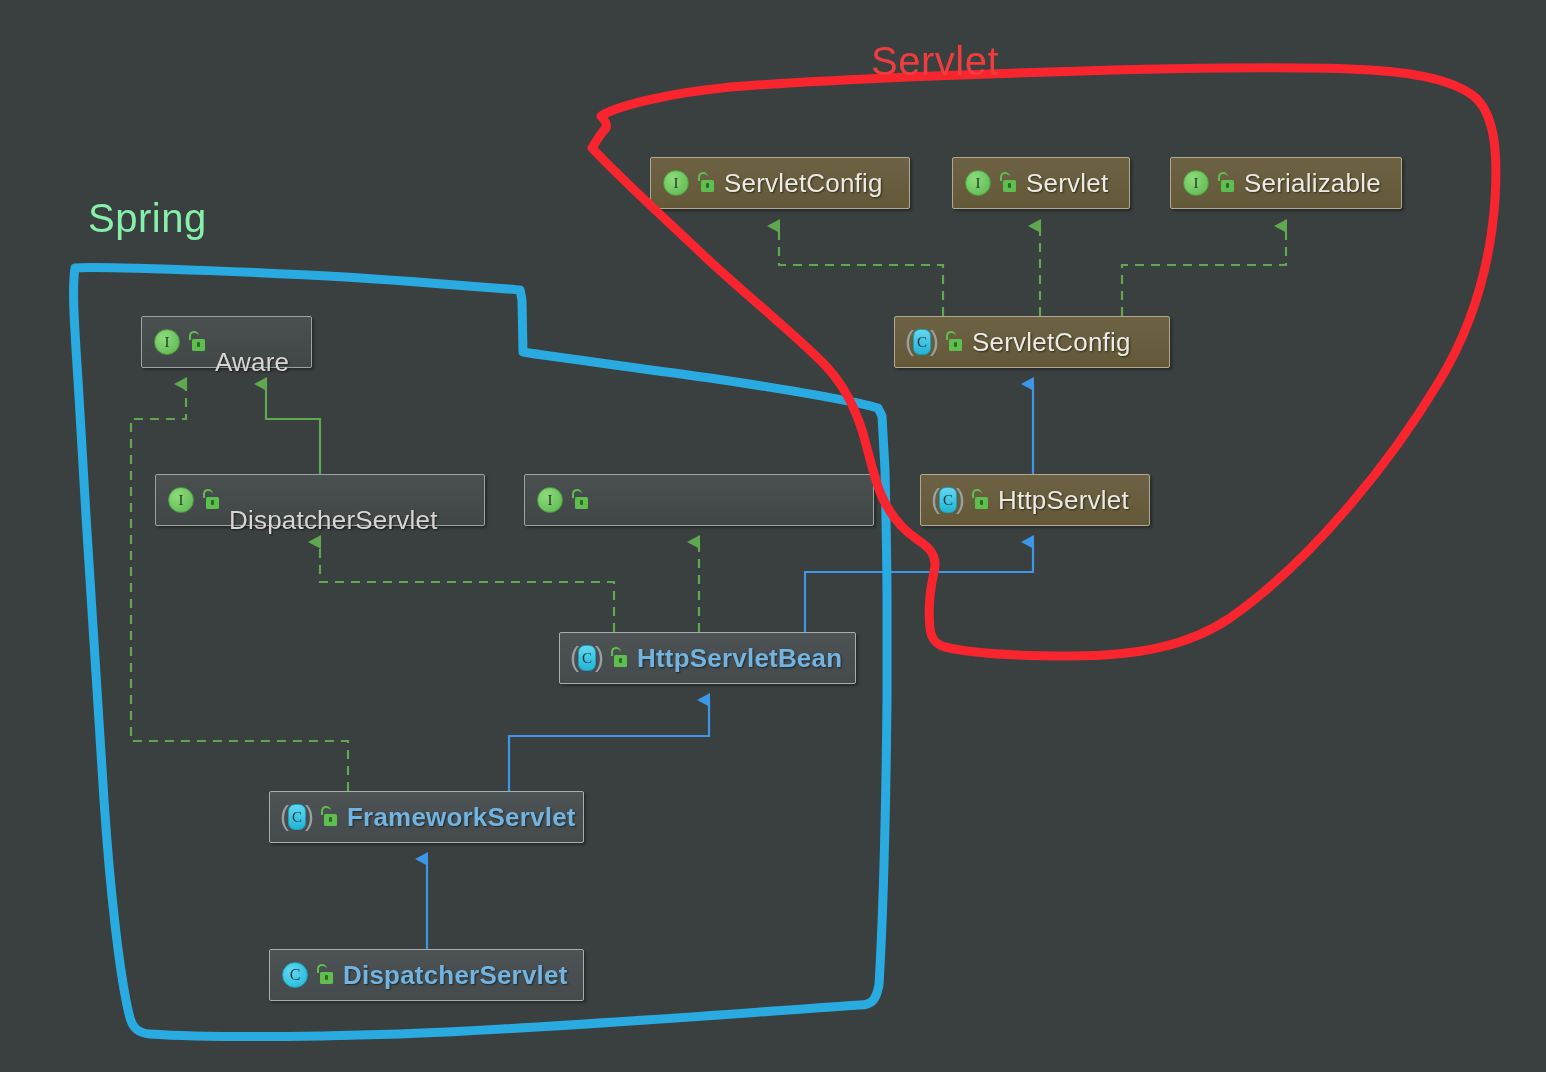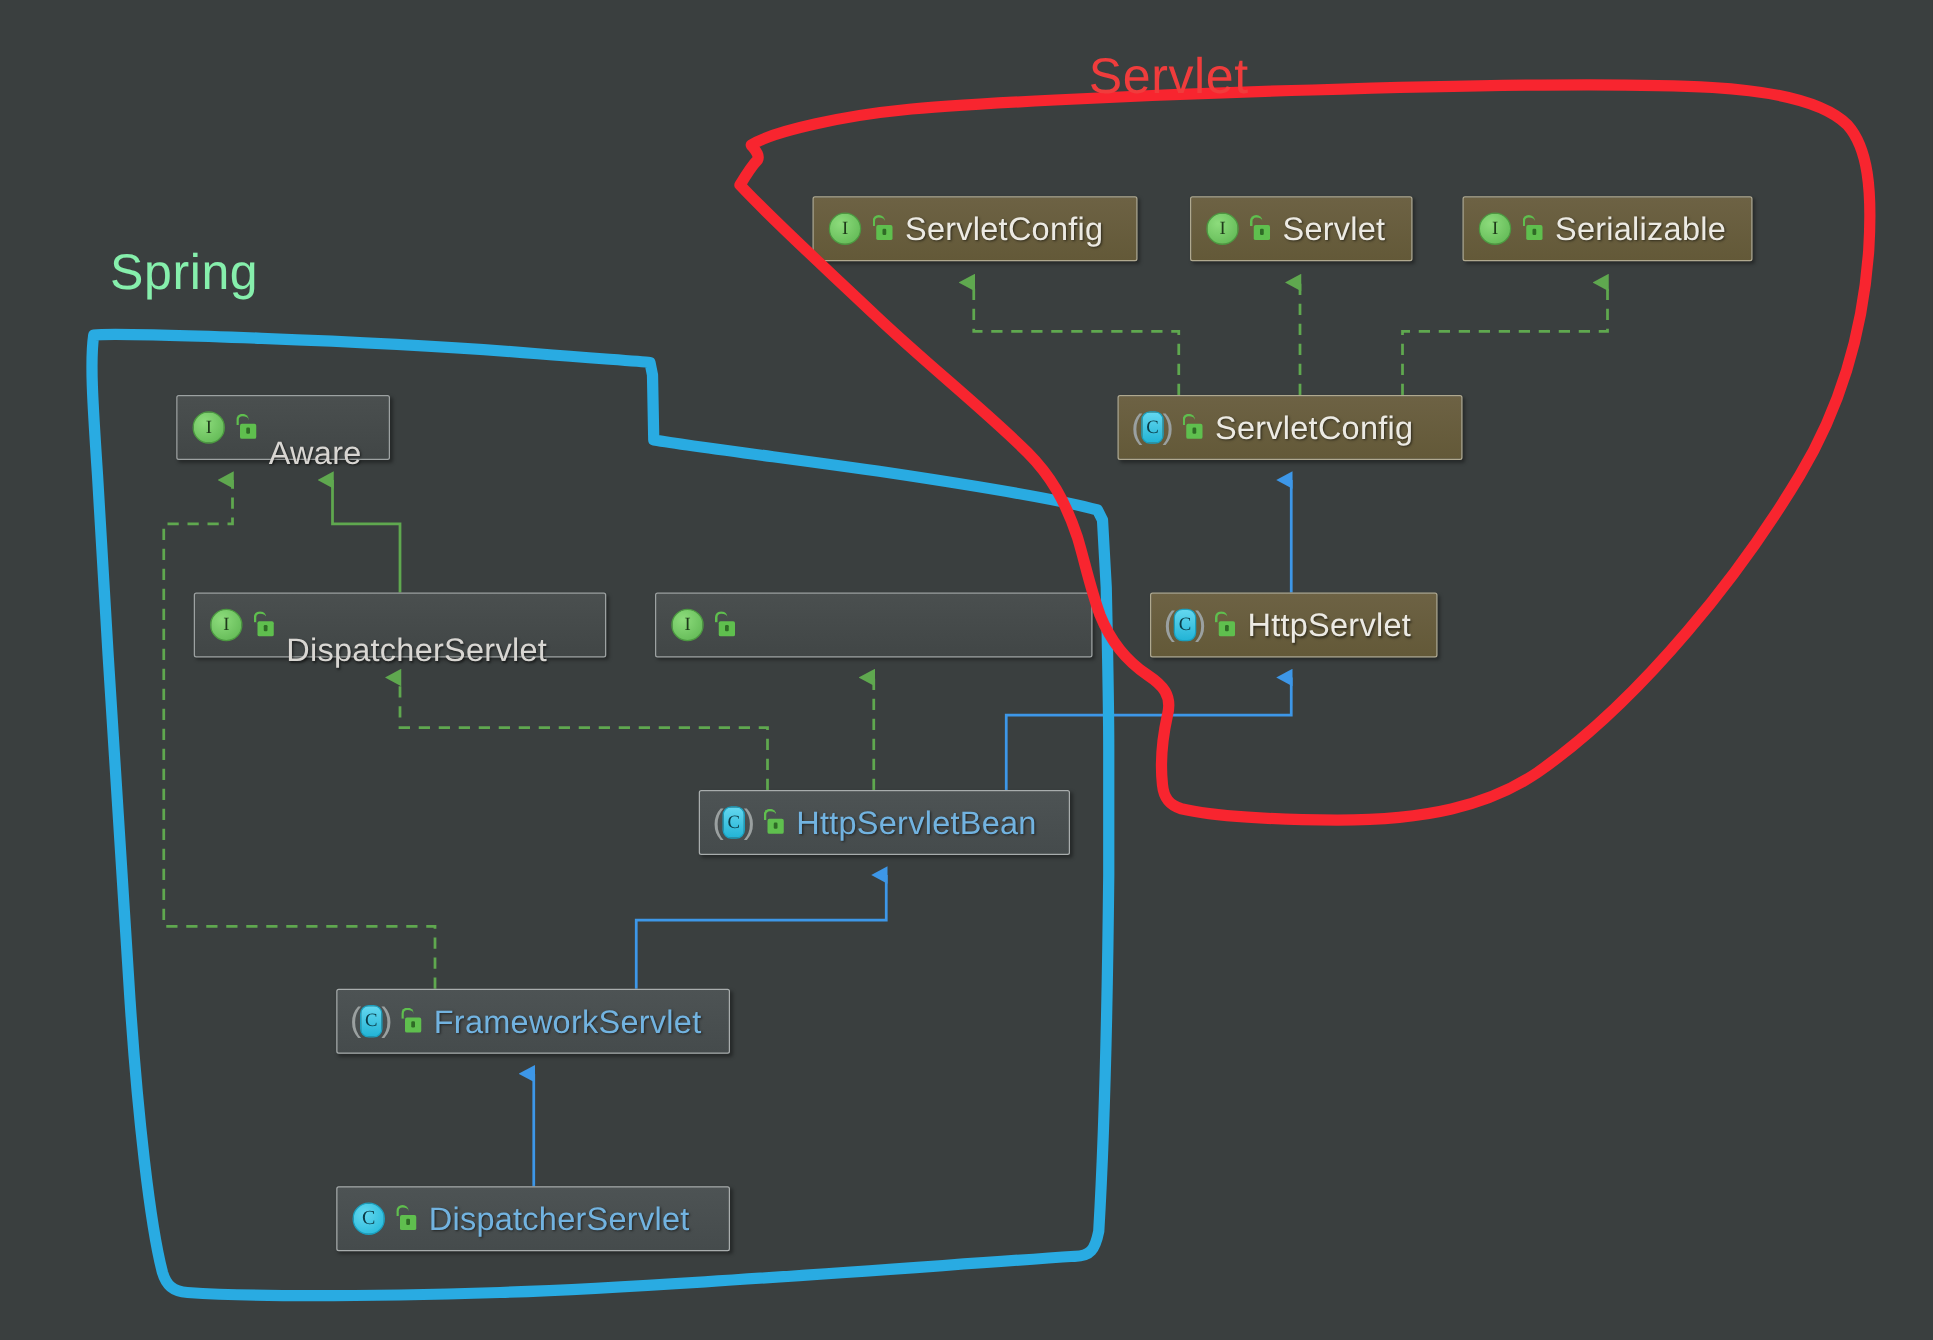--- a/index.html
+++ b/index.html
@@ -45,21 +45,21 @@
     margin-left: 9px;
     text-shadow: 1px 1px 2px rgba(0,0,0,0.55);
   }
 
   
   .node.jdk   { background: linear-gradient(#6d6244,#635938); border-color: #b0a98f; }
   .node.jdk .label  { color: #eceae3; }
   .node.spring{ background: linear-gradient(#4a4f4f,#414646); border-color: #9da2a2; }
   .node.spring .label { color: #d8d6d2; margin-top: 40px; }
   .node.spring-hl { background: linear-gradient(#4d5354,#454b4c); border-color: #a8adad; }
-  .node.spring-hl .label { color: #72b3e0; }
+  .node.spring-hl .label { color: #72b3e0; font-weight: bold; }
 
   
   .ico { position: relative; flex: 0 0 auto; display:inline-block; }
 
   
   .ico-iface {
     width: 26px; height: 26px; border-radius: 50%;
     background: radial-gradient(circle at 35% 32%, #8ddc7c, #5cb450);
     border: 1px solid #4c9a41;
     display: flex; align-items: center; justify-content: center;

